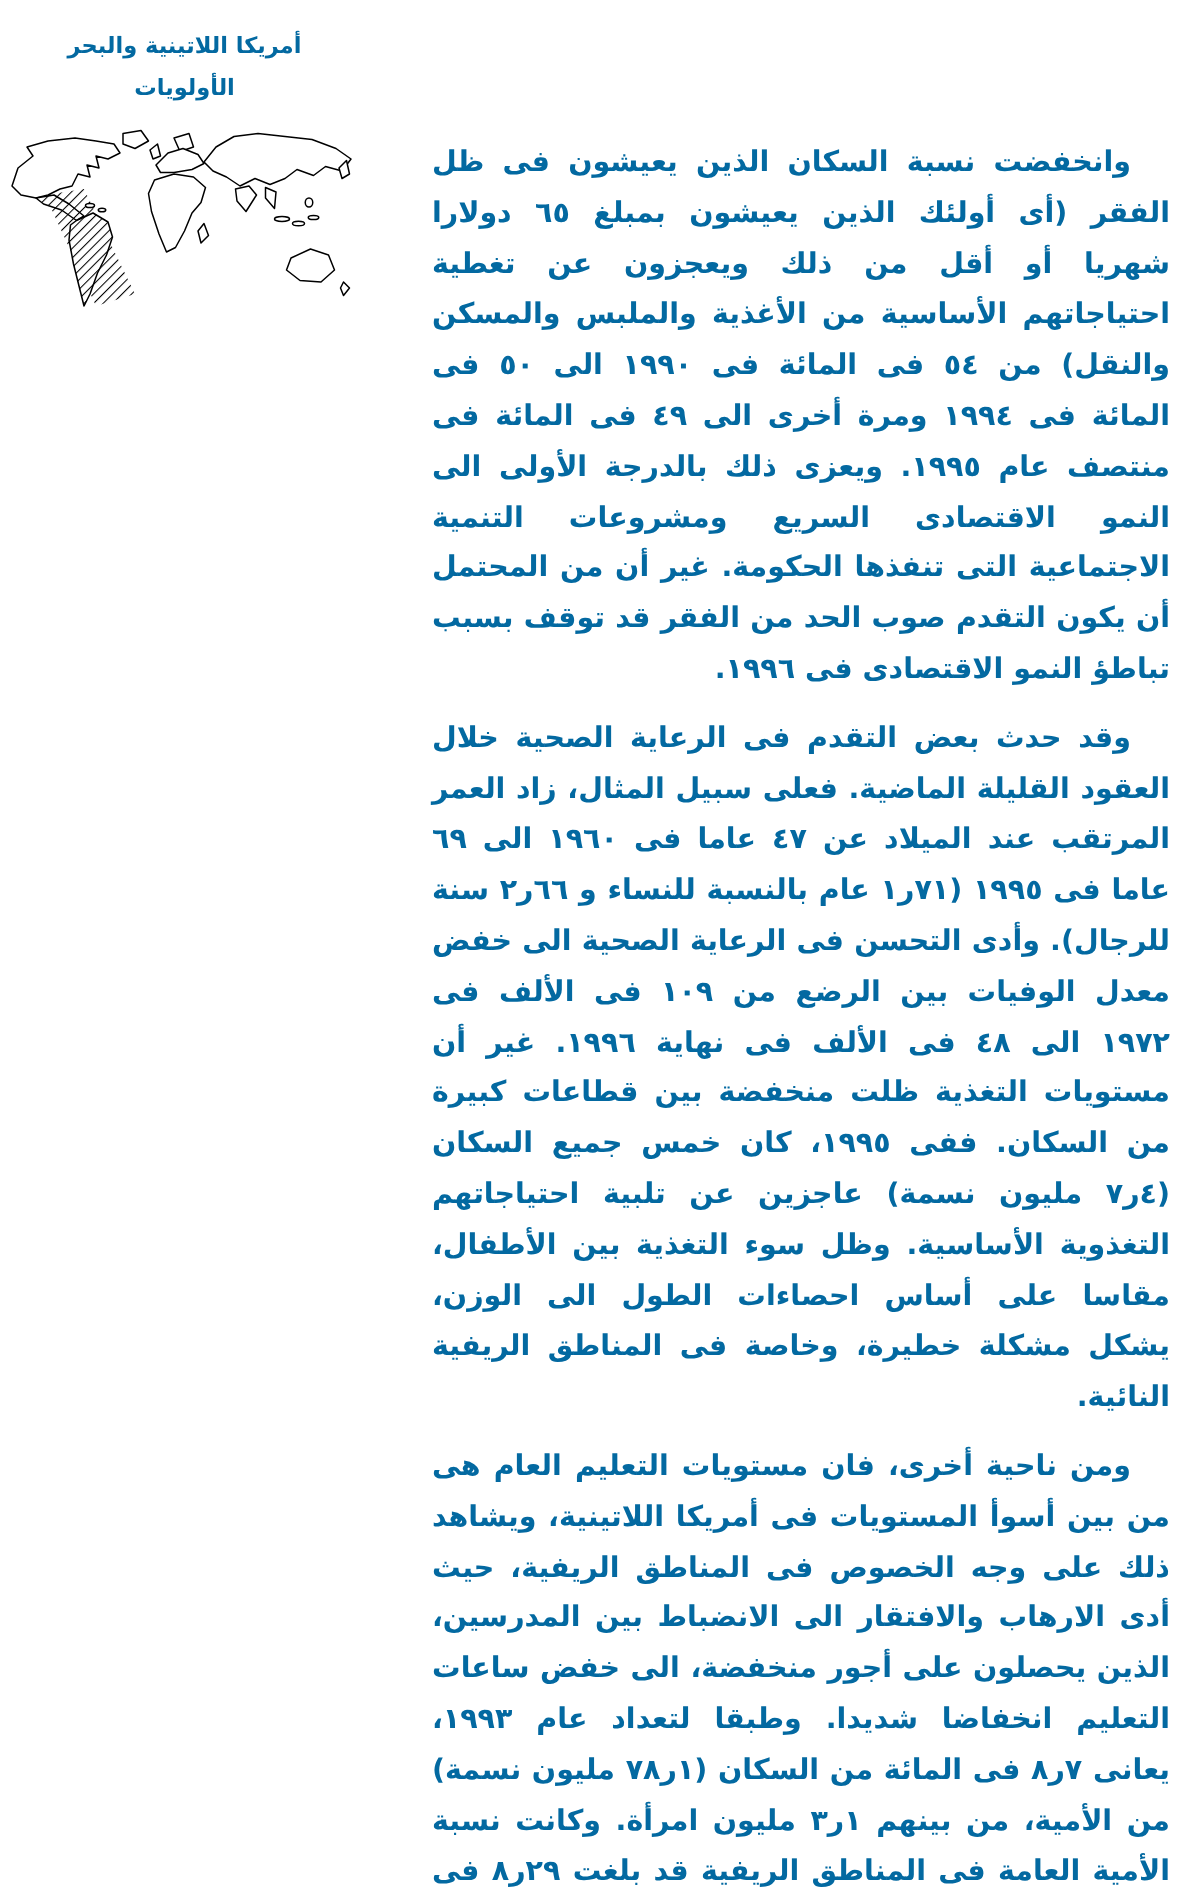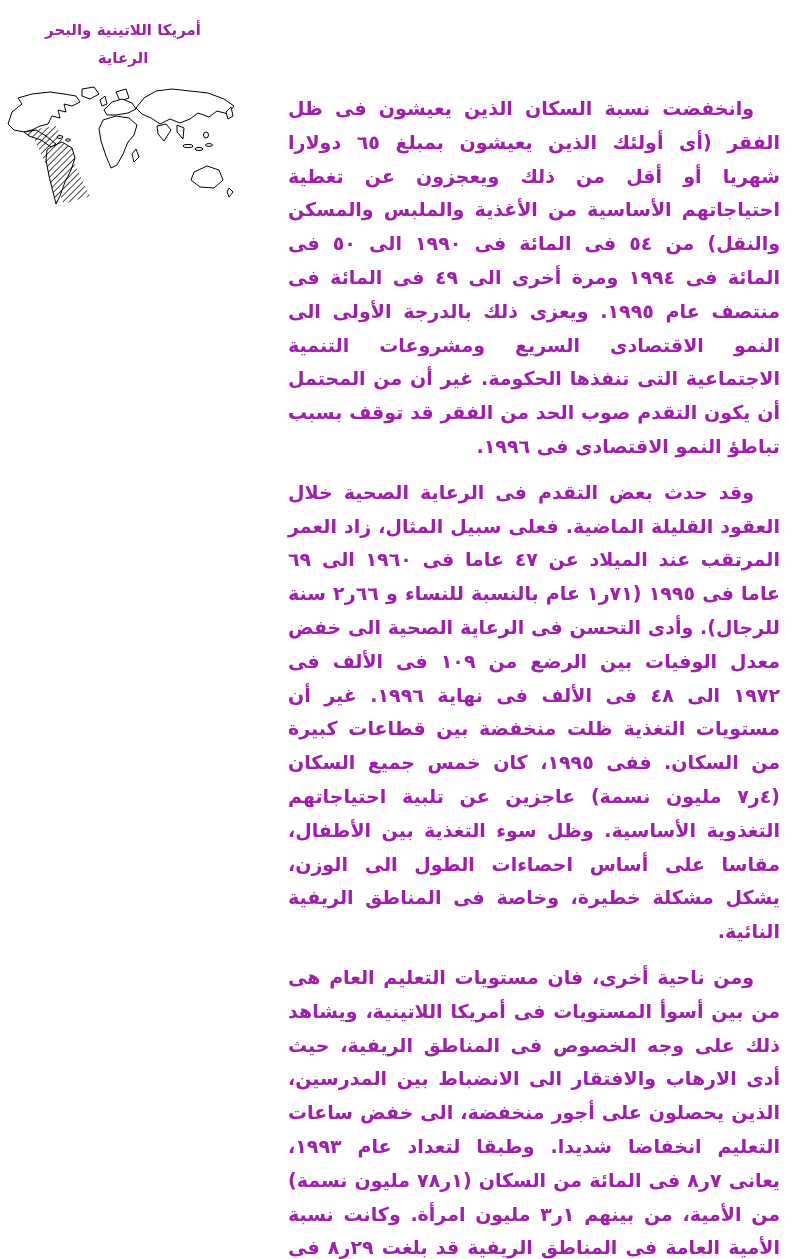--- a/index.html
+++ b/index.html
@@ -7,21 +7,21 @@
     width: 800px;
     background: #ffffff;
     font-family: "DejaVu Sans", sans-serif;
   }
   .page {
     position: relative;
     width: 800px;
     height: 1259px;
     background: #ffffff;
     overflow: hidden;
-    color: #a21caf;
+    color: #0369a1;
     padding-left: 28px;
   }
   .region-header {
     position: absolute;
     top: 16px;
     left: 12px;
     width: 222px;
     direction: rtl;
     text-align: center;
     font-weight: bold;
@@ -53,21 +53,21 @@
     margin: 12px;
   }
 </style>
 </head>
 <body>
 
 <div class="page">
 
   <header class="region-header">
     <div>أمريكا اللاتينية والبحر</div>
-    <div>الرعاية</div>
+    <div>الأولويات</div>
   </header>
 
   <div class="map-wrap">
     <svg viewBox="0 0 244 132" width="244" height="136">
       <defs>
         <pattern id="hatch" width="4.5" height="4.5" patternUnits="userSpaceOnUse" patternTransform="rotate(45)">
           <rect width="4.5" height="4.5" fill="#ffffff"></rect>
           <line x1="0" y1="0" x2="0" y2="4.5" stroke="#000000" stroke-width="1.4"></line>
         </pattern>
       </defs>

